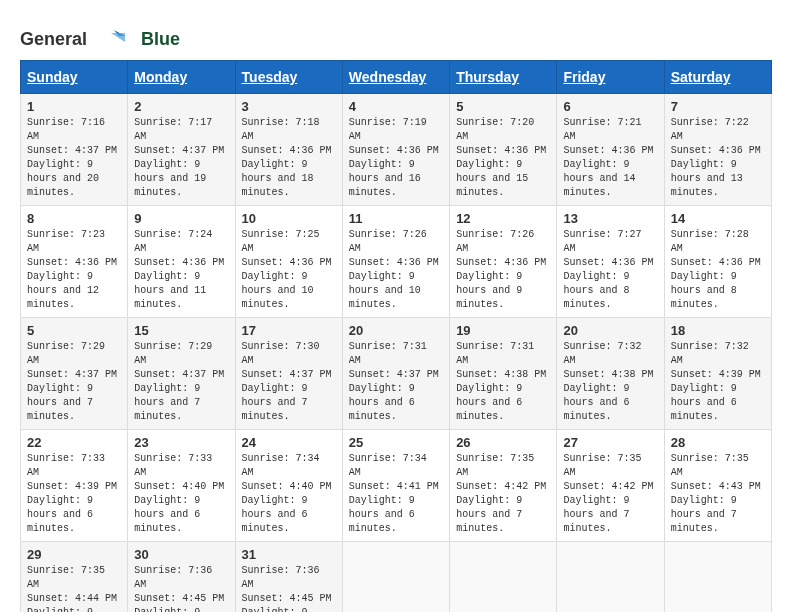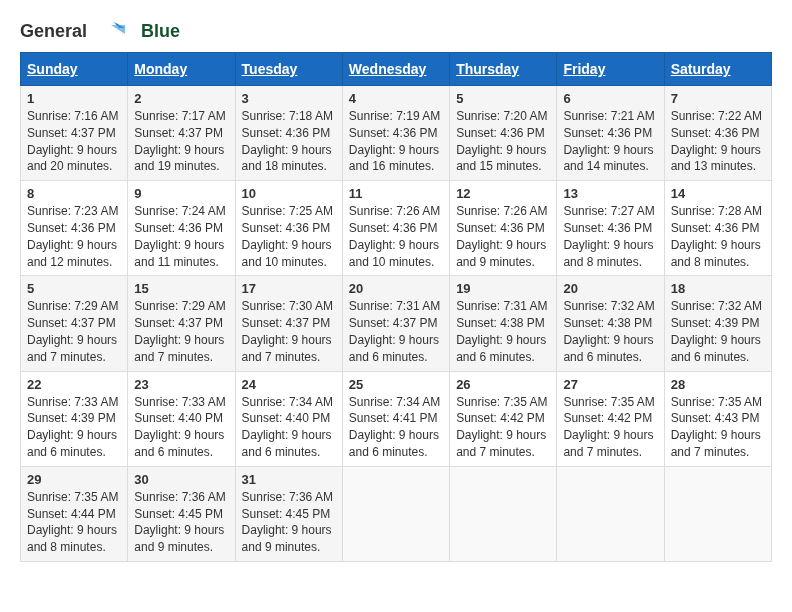--- a/index.html
+++ b/index.html
@@ -13,20 +13,21 @@
     .header-area {
       display: flex;
       justify-content: space-between;
       align-items: flex-start;
       margin-bottom: 10px;
     }
     .logo {
       display: flex;
       align-items: center;
       gap: 16px;
+      margin-top: 8px;
     }
     .title-area {
       text-align: right;
     }
     .month-title {
       font-size: 32px;
       font-weight: bold;
       color: #333;
     }
     .location-subtitle {
@@ -63,23 +64,24 @@
     .calendar tr:nth-child(even) td {
       background: #fff;
     }
     .day-number {
       font-size: 13px;
       font-weight: bold;
       display: block;
       margin-bottom: 2px;
     }
     .day-info {
-      font-size: 12px;
+      font-size: 10px;
       line-height: 1.4;
       color: #333;
+      font-family: Liberation Mono, monospace;
     }
     .empty-cell {
       background: #f9f9f9 !important;
     }
   </style>
 </head>
 <body>
 
 <div class="header-area">
   <div class="logo">

